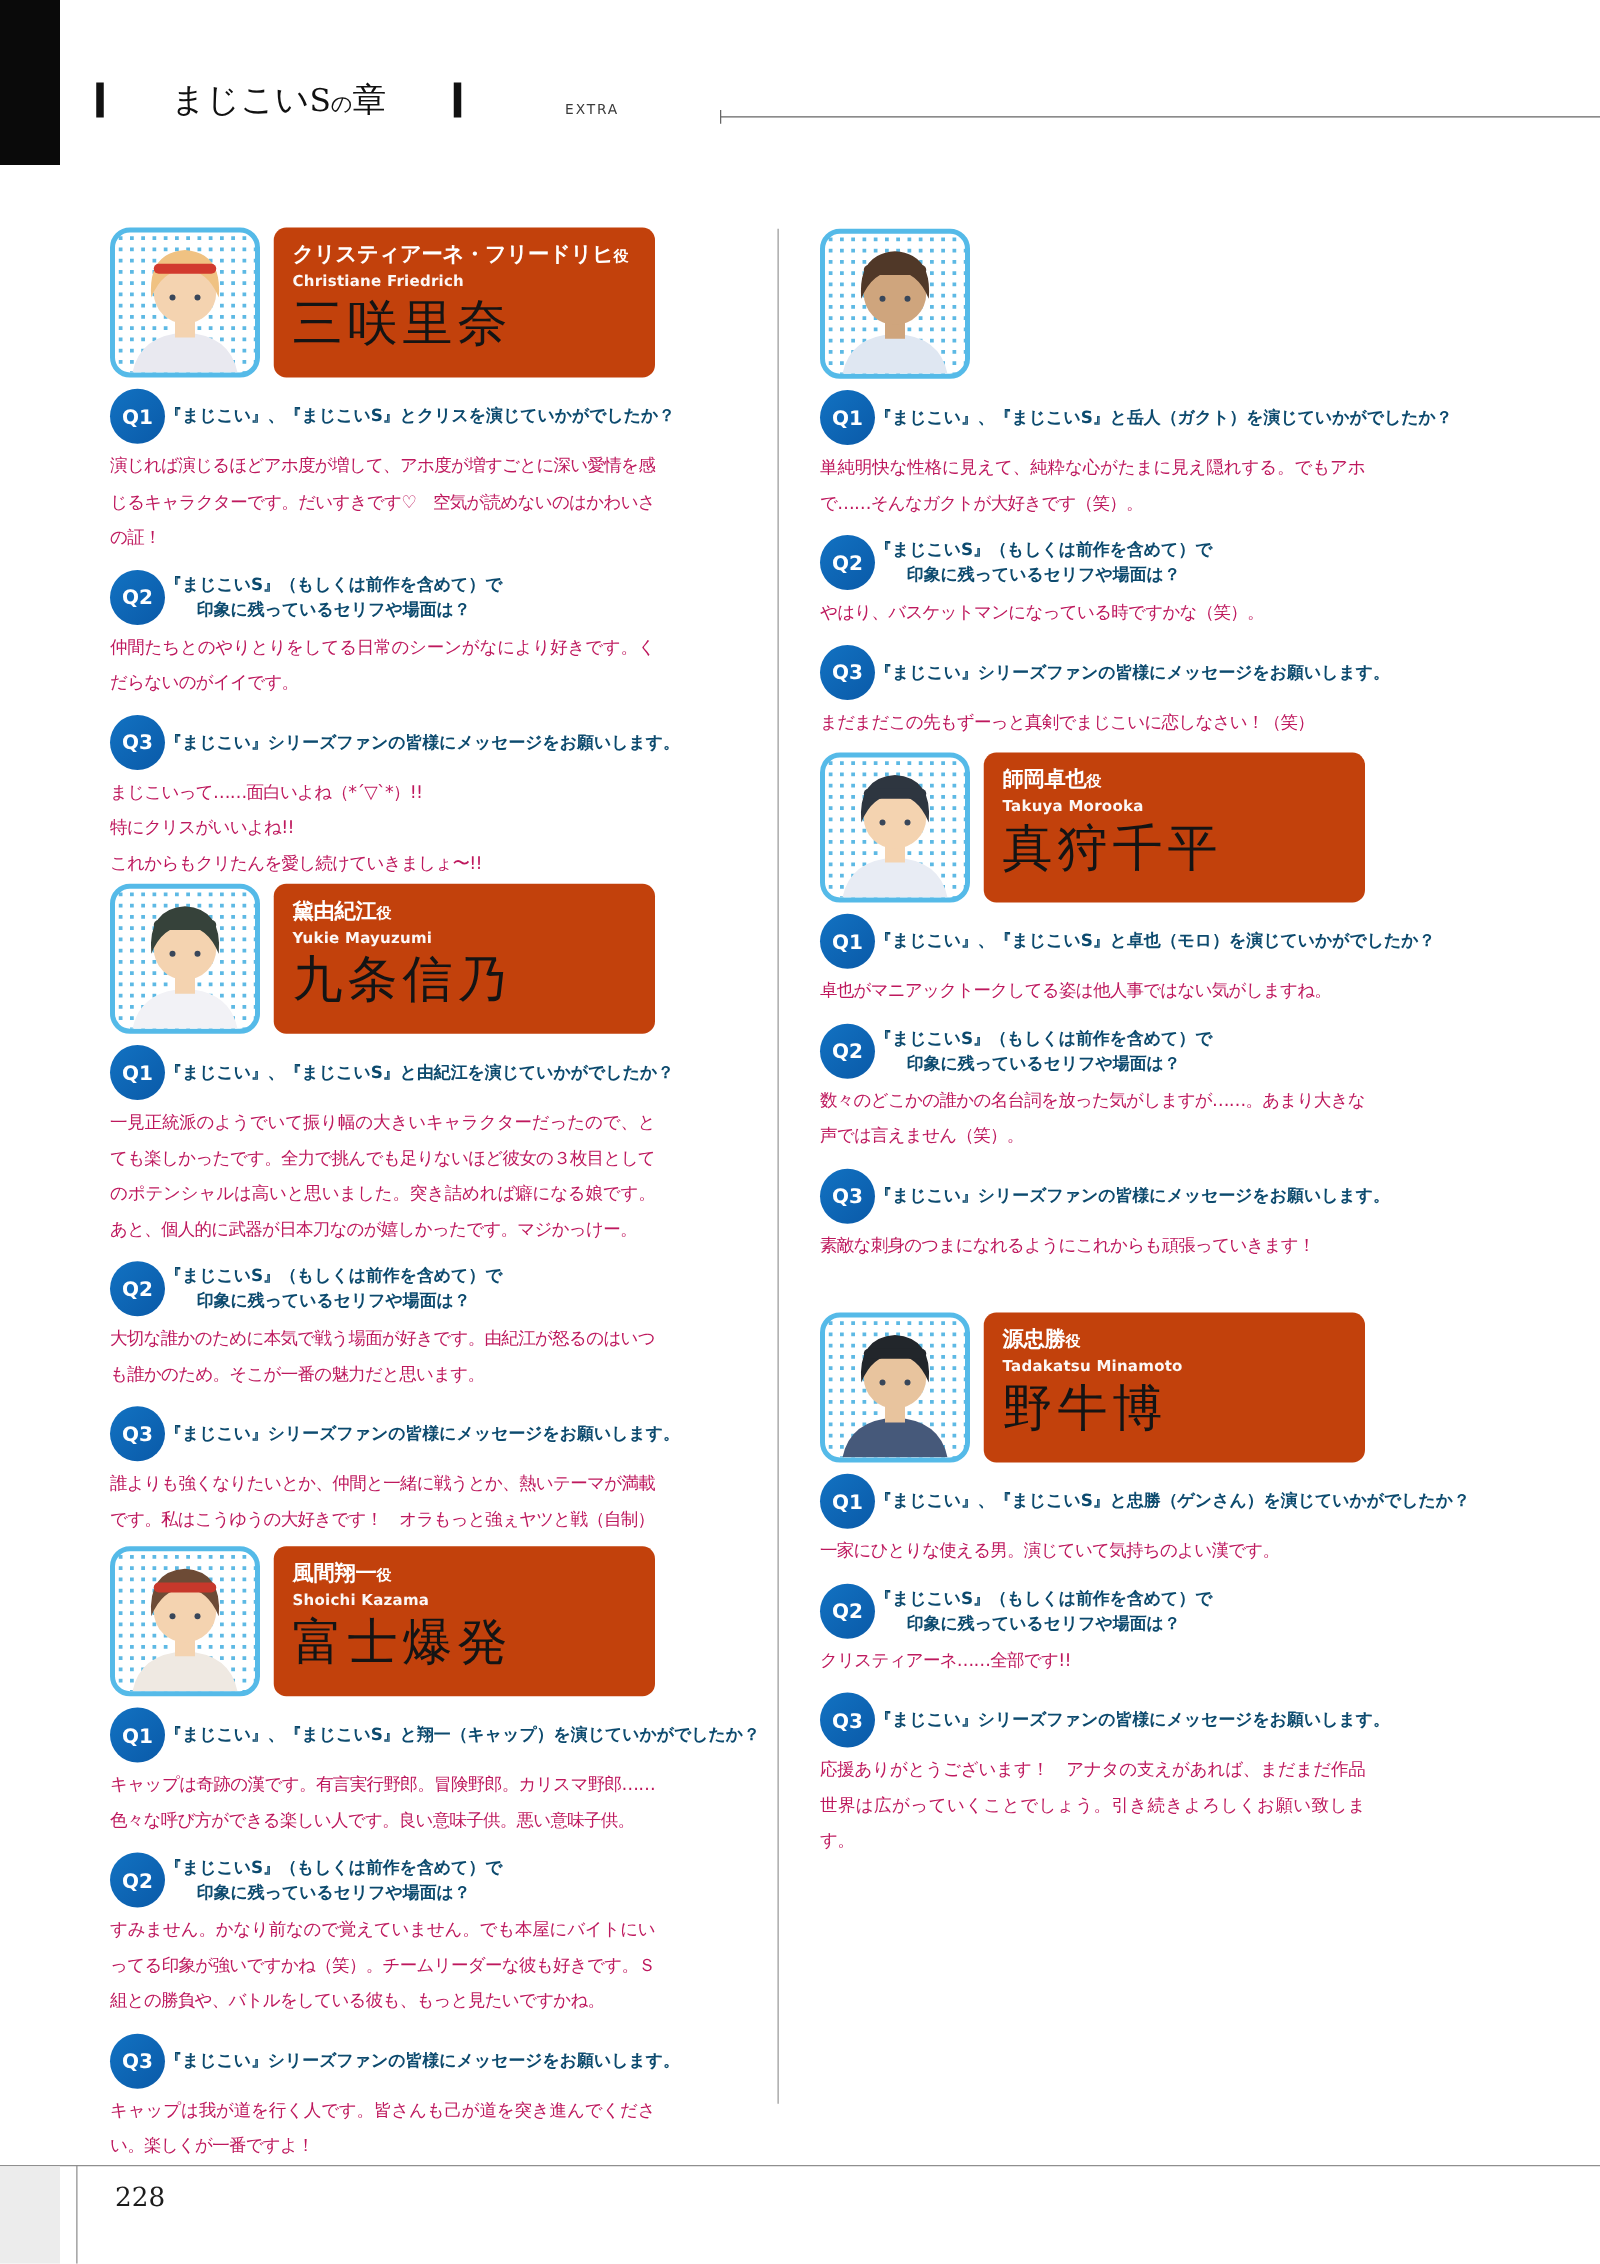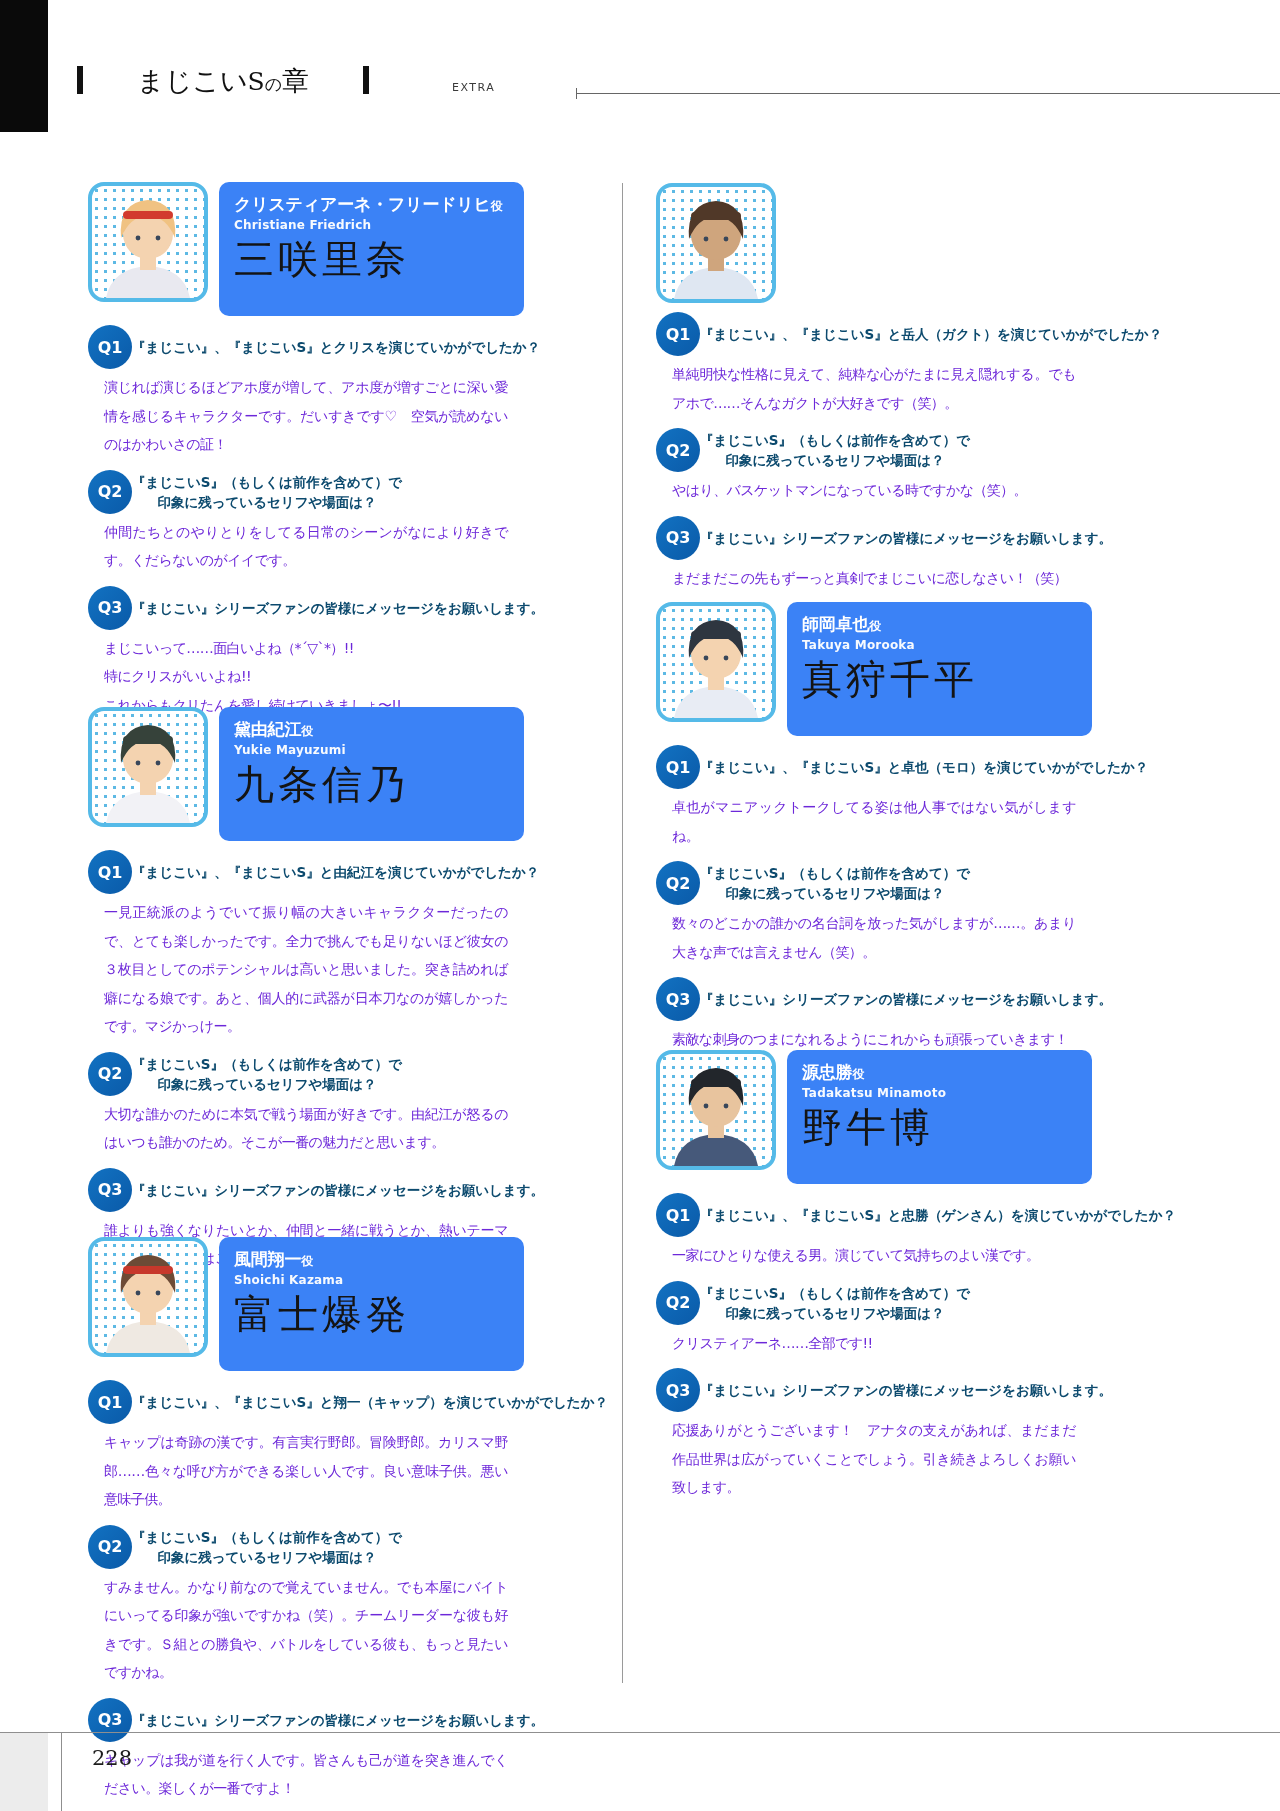--- a/index.html
+++ b/index.html
@@ -27,40 +27,40 @@
   
   .block{position:absolute;width:436px;}
   .block-header{display:flex;gap:11px;margin-bottom:8px;}
   .avatar{
     flex:none;width:120px;height:120px;box-sizing:border-box;
     border:4px solid #55bae8;border-radius:16px;background:#fff;
     background-image:radial-gradient(#5db9e4 1.8px,rgba(0,0,0,0) 1.9px);
     background-size:9px 9px;overflow:hidden;
   }
   .avatar svg{display:block;width:112px;height:112px;}
-  .name-panel{flex:1;min-width:0;background:#3b82f6;border-radius:10px;padding:13px 15px 18px;color:#fff;box-sizing:border-box;height:134px;}
+  .name-panel{flex:1;min-width:0;background:#c2410c;border-radius:10px;padding:13px 15px 18px;color:#fff;box-sizing:border-box;height:120px;}
   .role{font-size:17px;font-weight:700;letter-spacing:-0.2px;white-space:nowrap;line-height:1.15;}
   .role .suffix{font-size:12px;font-weight:700;}
   .romaji{font-size:12px;font-weight:700;margin-top:3px;opacity:.96;letter-spacing:.2px;}
   .actor{
     font-family:"DejaVu Serif",serif;font-size:40px;font-weight:500;color:#141414;
     letter-spacing:4px;line-height:1.1;margin-top:5px;white-space:nowrap;
   }
   .q-row{display:flex;align-items:center;min-height:46px;margin:8px 0 2px;}
   .q-badge{
     flex:none;width:44px;height:44px;border-radius:50%;
     background:linear-gradient(135deg,#1272c2,#0a5aa8);
     color:#fff;font-size:16px;font-weight:700;
     display:flex;align-items:center;justify-content:center;
   }
   .q-text{color:#0c4a6e;font-weight:700;font-size:13.5px;line-height:20px;text-align:center;}
   .q-text span{display:block;white-space:nowrap;}
   .answer{
-    font-size:14px;letter-spacing:-0.6px;line-height:28.5px;color:#6d28d9;
-    margin:3px 16px 10px;white-space:pre-line;text-align:justify;
+    font-size:14px;letter-spacing:-0.6px;line-height:28.5px;color:#be185d;
+    margin:3px 0 10px;white-space:pre-line;text-align:justify;
   }
   
   .footer-line{position:absolute;left:0;top:1732px;width:1280px;height:1px;background:#8f8f8f;}
   .footer-vline{position:absolute;left:61px;top:1732px;width:1px;height:79px;background:#8f8f8f;}
   .footer-strip{position:absolute;left:0;top:1733px;width:48px;height:78px;background:#ececec;}
   .page-number{position:absolute;left:92px;top:1746px;font-family:"DejaVu Serif",serif;font-size:21px;color:#1c1c1c;}
 </style>
 </head>
 <body>
 

